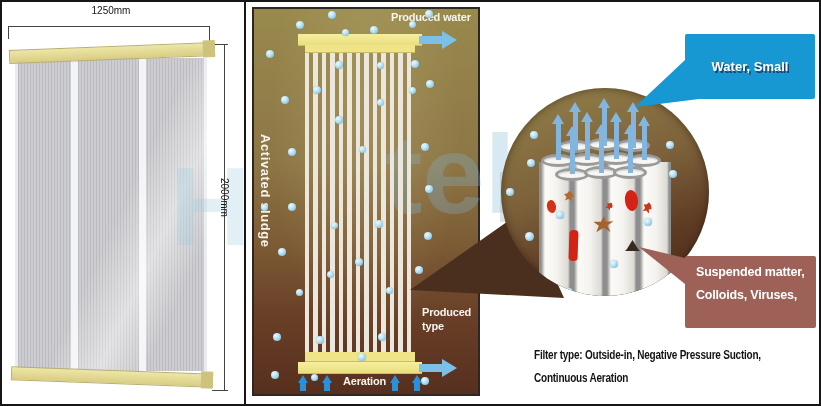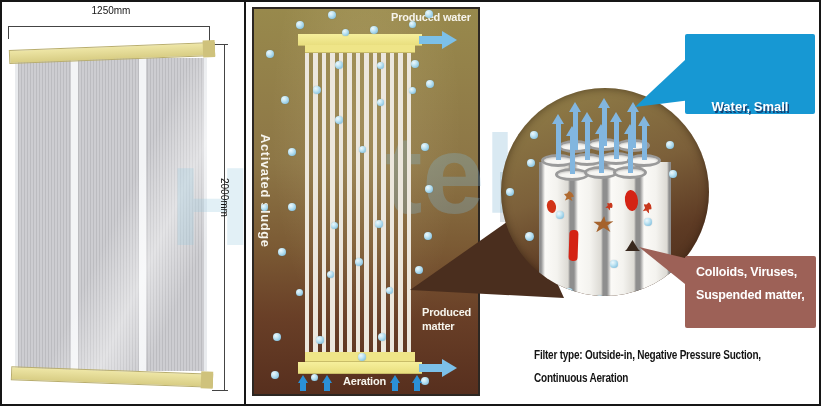--- a/index.html
+++ b/index.html
@@ -75,22 +75,22 @@
   #svg-over { z-index:6; }
   #detail-circle { left:499px; top:86px; width:208px; height:208px; border-radius:50%;
       overflow:hidden; z-index:5;
       background:linear-gradient(160deg, #93824a 0%, #7c603a 45%, #5e3b24 72%, #472a19 100%);
       box-shadow:inset 0 0 8px rgba(35,20,10,0.55); }
   #tube-body { left:38px; top:74px; width:132px; height:140px;
       background:repeating-linear-gradient(90deg,#8e8e8e 0px,#8e8e8e 2px,#fbfaf7 6px,#f4f3ef 18px,#dcdad4 29px,#8e8e8e 31px,#8e8e8e 33px); }
   .rim { width:34px; height:13px; border-radius:50%; background:#f7f6f3;
       border:3px solid #9a9a9a; box-shadow:inset 0 1px 2px rgba(0,0,0,0.18); }
   .box { z-index:6; border-radius:2px; }
-  #permeate-box { left:683px; top:32px; width:130px; height:80px; background:#1798d3;
-      display:flex; align-items:flex-end; justify-content:center; }
+  #permeate-box { left:683px; top:32px; width:130px; height:65px; background:#1798d3;
+      display:flex; align-items:center; justify-content:center; }
   #permeate-box span { color:#ffffff; font-weight:bold; font-size:13px;
       text-shadow:1.5px 1.5px 0 rgba(20,50,100,0.85); }
   #reject-box { left:683px; top:254px; width:131px; height:72px; background:#9d6157;
       padding:5px 0 0 11px; }
   #reject-box div { position:relative !important; color:#ffffff; font-weight:bold;
       font-size:12.5px; line-height:22.5px; letter-spacing:-0.2px; }
 
   
   #caption { left:532px; top:341px; width:420px; z-index:6; transform:scaleX(0.77);
       transform-origin:left top; }
@@ -145,21 +145,21 @@
     <div class="ra-head"></div>
   </div>
   <div class="r-arrow" id="arrow-bot">
     <div class="ra-shaft"></div>
     <div class="ra-head"></div>
   </div>
   <div class="panel-text" id="lbl-pw-top">Produced water</div>
   <div class="panel-text" id="lbl-sludge">Activated sludge</div>
   <div class="panel-text" id="lbl-pw-bot">
     <div style="position:relative;">Produced</div>
-    <div style="position:relative;">matter</div>
+    <div style="position:relative;">type</div>
   </div>
   <div class="panel-text" id="lbl-aer">Aeration</div>
 
   <svg id="svg-under" class="overlay-svg" width="821" height="406" viewBox="0 0 821 406">
     <polygon points="408,288 522,208 562,296" fill="#4a2e1e"></polygon>
   </svg>
 
   <div id="detail-circle">
     <div id="tube-body"></div>
   <div class="up-arrow" style="left: 67.5px; top: 14px; width: 13px; height: 48px;">
@@ -229,22 +229,22 @@
 
   <svg id="svg-over" class="overlay-svg" width="821" height="406" viewBox="0 0 821 406">
     <polygon points="633,105 683,58 697,97" fill="#1798d3"></polygon>
     <polygon points="637,245 683,256 683,282" fill="#9d6157"></polygon>
   </svg>
 
   <div class="box" id="permeate-box">
     <span>Water, Small</span>
   </div>
   <div class="box" id="reject-box">
+    <div>Suspended matter,</div>
     <div>Colloids, Viruses,</div>
-    <div>Suspended matter,</div>
   </div>
 
   <div id="caption">
     <div>Filter type: Outside-in, Negative Pressure Suction,</div>
     <div>Continuous Aeration</div>
   </div>
 <div class="bubble" style="left: 326px; top: 9px; width: 8px; height: 8px; z-index: 3;"></div>
     <div class="bubble" style="left: 423px; top: 8px; width: 8px; height: 8px; z-index: 3;"></div>
     <div class="bubble" style="left: 406.5px; top: 18.5px; width: 7px; height: 7px; z-index: 3;"></div>
     <div class="bubble" style="left: 368px; top: 24px; width: 8px; height: 8px; z-index: 3;"></div>

